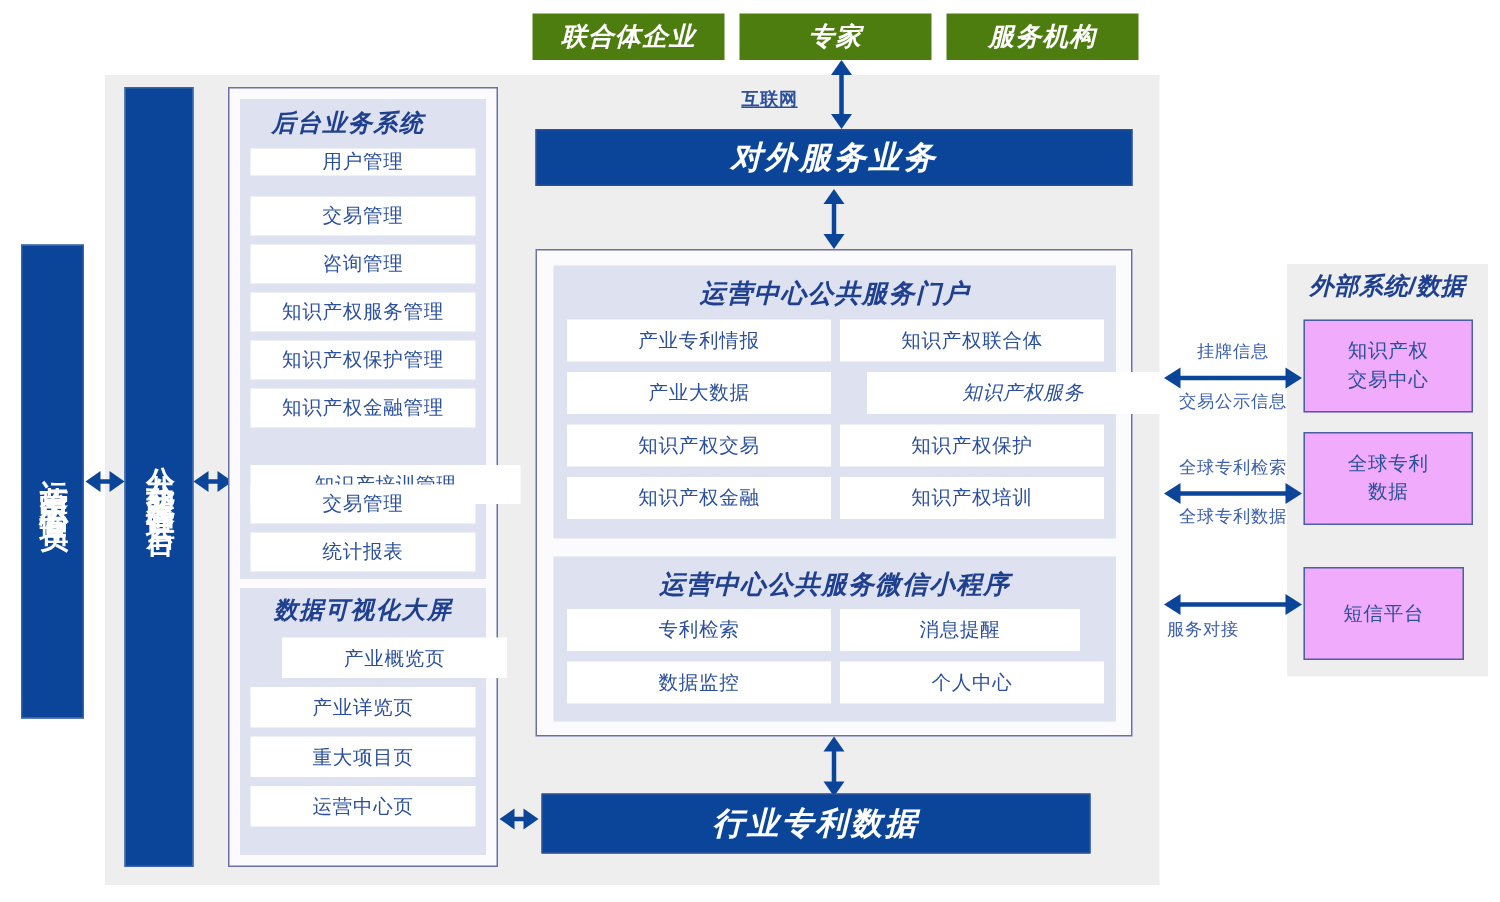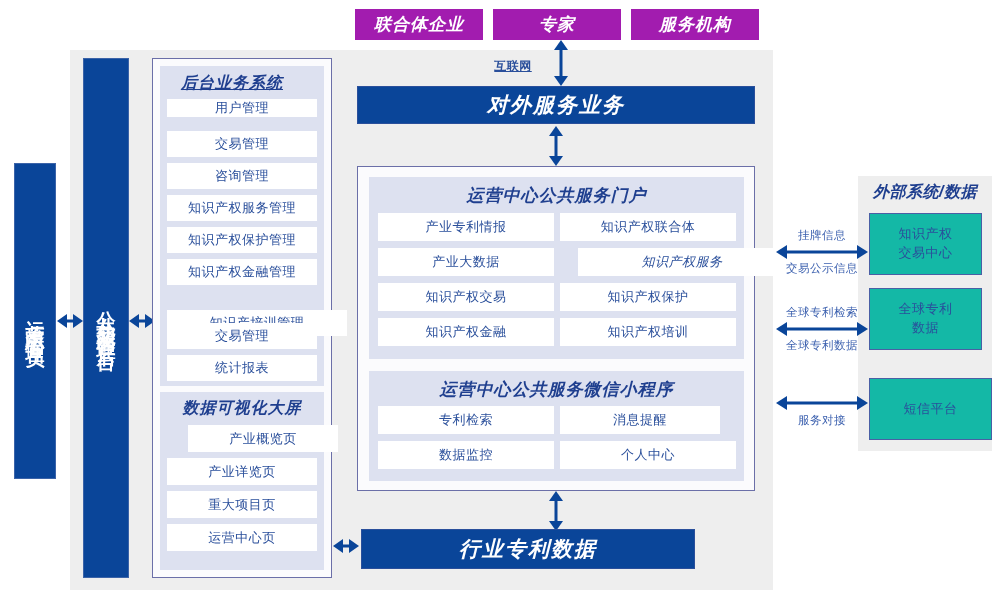--- a/index.html
+++ b/index.html
@@ -6,21 +6,21 @@
   body{width:1000px;height:601px;position:relative;
        font-family:"Liberation Sans","DejaVu Sans",sans-serif;
        -webkit-font-smoothing:antialiased;}
 
   .abs{position:absolute;box-sizing:border-box;}
 
   
   
 
   
-  .chip{background:#a21caf;color:#ffffff;display:flex;align-items:center;
+  .chip{background:#4d7c0f;color:#ffffff;display:flex;align-items:center;
         justify-content:center;font-weight:bold;font-style:italic;
         font-size:17px;letter-spacing:1px;}
 
   
   .bluebar{background:#0a4599;color:#ffffff;display:flex;align-items:center;
            justify-content:center;font-weight:bold;font-style:italic;
            font-size:21px;letter-spacing:2px;border:1px solid #2a4f9b;}
 
   
   .vcol{background:#0a4599;color:#ffffff;display:flex;align-items:center;
@@ -38,21 +38,21 @@
   
   .group{background:#dde1f0;}
   .group-title{color:#1f3f8f;font-weight:bold;font-style:italic;
                text-align:center;letter-spacing:1px;}
 
   
   .cell{background:#ffffff;color:#2a4f9b;display:flex;align-items:center;
         justify-content:center;font-size:13px;letter-spacing:.5px;}
 
   
-  .extbox{background:#14b8a6;border:1.5px solid #4a5fa5;color:#2a4f9b;
+  .extbox{background:#f0abfc;border:1.5px solid #4a5fa5;color:#2a4f9b;
           display:flex;align-items:center;justify-content:center;
           text-align:center;font-size:13px;line-height:1.45;letter-spacing:.5px;}
 
   .ext-title{color:#1f3f8f;font-weight:bold;font-style:italic;font-size:16px;
              text-align:center;letter-spacing:.5px;}
 
   
   .alabel{color:#3a5fae;font-size:11.5px;text-align:center;white-space:nowrap;
           letter-spacing:.5px;}
   .alabel.strong{color:#2a4f9b;font-weight:bold;font-size:12px;
@@ -100,21 +100,21 @@
 
 <svg class="abs" style="left:129px;top:311px;width:26px;height:20px;" viewBox="0 0 26 20">
   <line x1="6" y1="10" x2="20" y2="10" stroke="#0a4599" stroke-width="3"></line>
   <polygon points="0,10 10,3 10,17" fill="#0a4599"></polygon>
   <polygon points="26,10 16,3 16,17" fill="#0a4599"></polygon>
 </svg>
 
 <div class="abs outlined" style="left:152px;top:58px;width:180px;height:520px;"></div>
 
 <div class="abs group" style="left:160px;top:66px;width:164px;height:320px;"></div>
-<div class="abs group-title" style="left:160px;top:71px;width:144px;height:24px;line-height:24px;font-size:16px;text-decoration:underline;">后台业务系统</div>
+<div class="abs group-title" style="left:160px;top:71px;width:144px;height:24px;line-height:24px;font-size:16px;">后台业务系统</div>
 
 <div class="abs cell" style="left:167px;top:99px;width:150px;height:18px;">用户管理</div>
 <div class="abs cell" style="left:167px;top:131px;width:150px;height:26px;">交易管理</div>
 <div class="abs cell" style="left:167px;top:163px;width:150px;height:26px;">咨询管理</div>
 <div class="abs cell" style="left:167px;top:195px;width:150px;height:26px;">知识产权服务管理</div>
 <div class="abs cell" style="left:167px;top:227px;width:150px;height:26px;">知识产权保护管理</div>
 <div class="abs cell" style="left:167px;top:259px;width:150px;height:26px;">知识产权金融管理</div>
 <div class="abs cell" style="left:167px;top:291px;width:180px;height:26px;margin-top:19px;">知识产培训管理</div>
 <div class="abs cell" style="left:167px;top:323px;width:150px;height:26px;">交易管理</div>
 <div class="abs cell" style="left:167px;top:355px;width:150px;height:26px;">统计报表</div>
@@ -154,41 +154,41 @@
 <div class="abs cell" style="left:560px;top:406px;width:160px;height:28px;">消息提醒</div>
 <div class="abs cell" style="left:378px;top:441px;width:176px;height:28px;">数据监控</div>
 <div class="abs cell" style="left:560px;top:441px;width:176px;height:28px;">个人中心</div>
 
 <svg class="abs" style="left:546px;top:491px;width:20px;height:40px;" viewBox="0 0 20 40">
   <line x1="10" y1="7" x2="10" y2="33" stroke="#0a4599" stroke-width="3"></line>
   <polygon points="10,0 3,10 17,10" fill="#0a4599"></polygon>
   <polygon points="10,40 3,30 17,30" fill="#0a4599"></polygon>
 </svg>
 
-<div class="abs bluebar" style="left:361px;top:529px;width:334px;height:40px;">行业专利数据</div>
+<div class="abs bluebar" style="left:361px;top:529px;width:366px;height:40px;">行业专利数据</div>
 
 <div class="abs graybg" style="left:858px;top:176px;width:134px;height:275px;"></div>
 
 <div class="abs ext-title" style="left:858px;top:180px;width:134px;height:24px;line-height:24px;">外部系统/数据</div>
 
 <div class="abs extbox" style="left:869px;top:213px;width:113px;height:62px;">
   <div>
     <div>知识产权</div>
     <div>交易中心</div>
   </div>
 </div>
 
 <div class="abs extbox" style="left:869px;top:288px;width:113px;height:62px;">
   <div>
     <div>全球专利</div>
     <div>数据</div>
   </div>
 </div>
 
-<div class="abs extbox" style="left:869px;top:378px;width:123px;height:62px;align-items:center;">
+<div class="abs extbox" style="left:869px;top:378px;width:107px;height:62px;align-items:center;">
   <div>
     <div>短信平台</div>
   </div>
 </div>
 
 <div class="abs alabel" style="left:775px;top:228px;width:94px;height:15px;line-height:15px;">挂牌信息</div>
 <svg class="abs" style="left:776px;top:243px;width:92px;height:18px;" viewBox="0 0 92 18">
   <line x1="8" y1="9" x2="84" y2="9" stroke="#0a4599" stroke-width="3"></line>
   <polygon points="0,9 11,2 11,16" fill="#0a4599"></polygon>
   <polygon points="92,9 81,2 81,16" fill="#0a4599"></polygon>
@@ -201,13 +201,13 @@
   <polygon points="0,9 11,2 11,16" fill="#0a4599"></polygon>
   <polygon points="92,9 81,2 81,16" fill="#0a4599"></polygon>
 </svg>
 <div class="abs alabel" style="left:771px;top:338px;width:102px;height:15px;line-height:15px;">全球专利数据</div>
 
 <svg class="abs" style="left:776px;top:394px;width:92px;height:18px;" viewBox="0 0 92 18">
   <line x1="8" y1="9" x2="84" y2="9" stroke="#0a4599" stroke-width="3"></line>
   <polygon points="0,9 11,2 11,16" fill="#0a4599"></polygon>
   <polygon points="92,9 81,2 81,16" fill="#0a4599"></polygon>
 </svg>
-<div class="abs alabel" style="left:775px;top:413px;width:94px;height:15px;line-height:15px;">服务对接</div>
+<div class="abs alabel" style="left:755px;top:413px;width:94px;height:15px;line-height:15px;">服务对接</div>
 
 </body></html>

